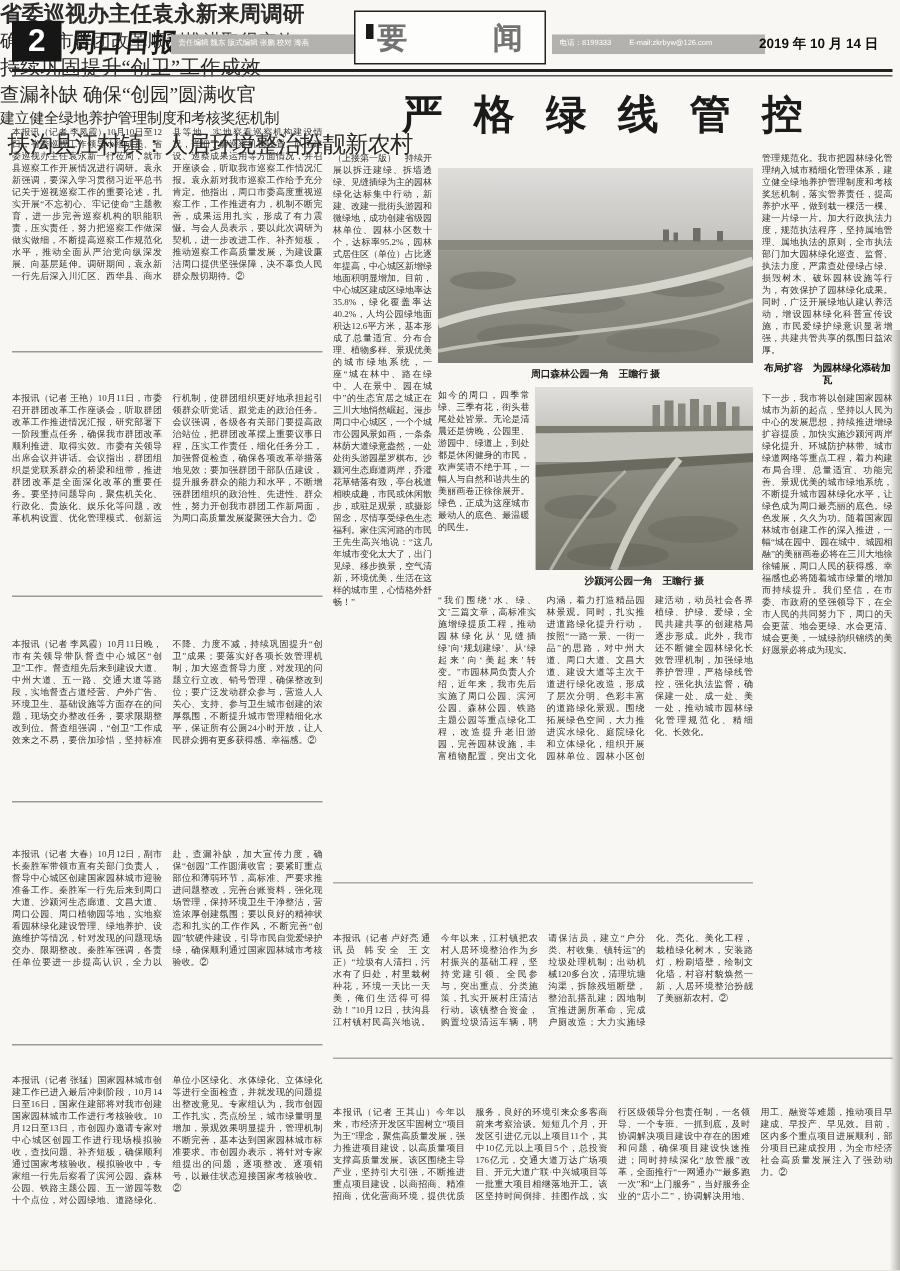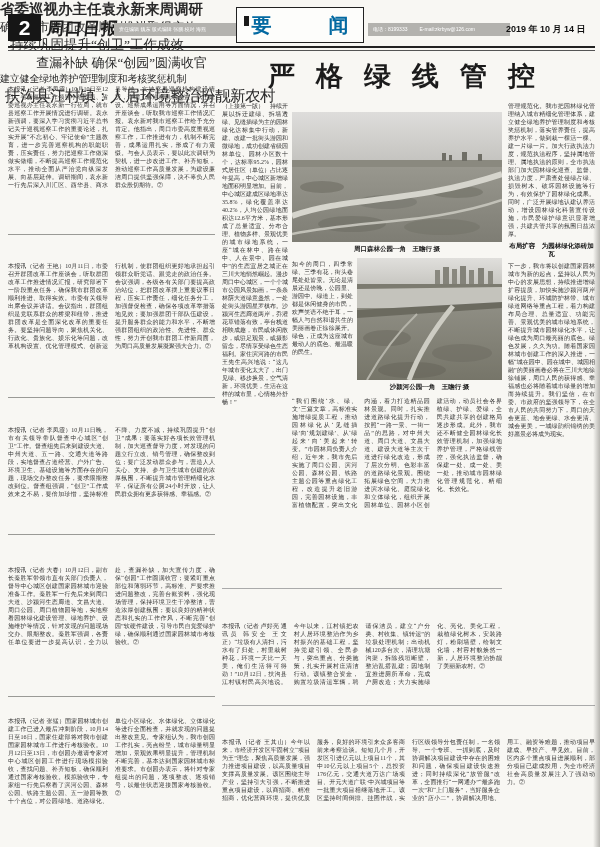--- a/index.html
+++ b/index.html
@@ -10,21 +10,21 @@
           font-family:"Liberation Sans",sans-serif;font-weight:bold;font-size:21px;line-height:27px;text-align:center;}
   .masthead{position:absolute;left:47px;top:17px;font-weight:bold;font-size:17px;letter-spacing:1px;
             transform:skewX(-6deg);color:#1c1c1c;}
   .bar{position:absolute;top:23px;height:13px;background:#b3b2ae;color:#fff;font-size:5px;
        line-height:13px;font-family:"Liberation Sans",sans-serif;white-space:nowrap;overflow:hidden;padding:0 5px;}
   .bar-left{left:114px;width:112px;}
   .bar-right{left:368px;width:132px;display:flex;gap:12px;}
   .secbox{position:absolute;left:236px;top:7px;width:126px;height:34px;border:1.3px solid #222;background:#fdfdfb;
           display:flex;align-items:center;justify-content:center;}
   .secbox .seal{position:absolute;left:7px;top:8px;width:5px;height:10px;background:#1a1a1a;}
-  .sectitle{font-size:20px;font-weight:bold;letter-spacing:26px;margin-right:-26px;color:#0369a1;}
+  .sectitle{font-size:20px;font-weight:bold;letter-spacing:26px;margin-right:-26px;color:#737373;}
   .date{position:absolute;left:506px;top:23px;width:90px;font-size:9px;font-weight:bold;color:#111;
         font-family:"Liberation Sans",sans-serif;white-space:nowrap;}
   .hdr-rule1{position:absolute;left:8px;right:5px;top:46px;height:2px;background:#222;}
   .hdr-rule2{position:absolute;left:8px;right:5px;top:50px;height:1px;background:#555;}
   .body-t{position:absolute;overflow:hidden;font-size:6px;line-height:8px;text-align:justify;color:#333;}
   .body-t > div{column-gap:7px;height:100%;}
   .c2 > div{column-count:2;}
   .c3 > div{column-count:3;}
   .c4 > div{column-count:4;}
   .sep{position:absolute;height:1px;background:#9a9a96;}
@@ -64,27 +64,27 @@
     <div>本报讯（记者 李凤霞）10月10日至12日，省委巡视工作领导小组成员、省委巡视办主任袁永新一行莅周，就市县巡察工作开展情况进行调研。袁永新强调，要深入学习贯彻习近平总书记关于巡视巡察工作的重要论述，扎实开展“不忘初心、牢记使命”主题教育，进一步完善巡察机构的职能职责，压实责任，努力把巡察工作做深做实做细，不断提高巡察工作规范化水平，推动全面从严治党向纵深发展、向基层延伸。调研期间，袁永新一行先后深入川汇区、西华县、商水县等地，实地察看巡察机构建设情况，详细了解巡察机构设置、队伍建设、巡察成果运用等方面情况，并召开座谈会，听取我市巡察工作情况汇报。袁永新对我市巡察工作给予充分肯定。他指出，周口市委高度重视巡察工作，工作推进有力，机制不断完善，成果运用扎实，形成了有力震慑。与会人员表示，要以此次调研为契机，进一步改进工作、补齐短板，推动巡察工作高质量发展，为建设廉洁周口提供坚强保障，决不辜负人民群众殷切期待。②</div>
   </div>
   <div class="sep" style="left:8px;top:234px;width:207px;"></div>
 
   <div class="heavy" style="left:8px;top:241px;width:207px;font-size:12.3px;">确保我市群团改革顺利推进取得实效</div>
   <div class="body-t c2" style="left:8px;top:262px;width:207px;height:131px;">
     <div>本报讯（记者 王艳）10月11日，市委召开群团改革工作座谈会，听取群团改革工作推进情况汇报，研究部署下一阶段重点任务，确保我市群团改革顺利推进、取得实效。市委有关领导出席会议并讲话。会议指出，群团组织是党联系群众的桥梁和纽带，推进群团改革是全面深化改革的重要任务。要坚持问题导向，聚焦机关化、行政化、贵族化、娱乐化等问题，改革机构设置、优化管理模式、创新运行机制，使群团组织更好地承担起引领群众听党话、跟党走的政治任务。会议强调，各级各有关部门要提高政治站位，把群团改革摆上重要议事日程，压实工作责任，细化任务分工，加强督促检查，确保各项改革举措落地见效；要加强群团干部队伍建设，提升服务群众的能力和水平，不断增强群团组织的政治性、先进性、群众性，努力开创我市群团工作新局面，为周口高质量发展凝聚强大合力。②</div>
   </div>
   <div class="sep" style="left:8px;top:397px;width:207px;"></div>
 
-  <div class="heavy" style="left:8px;top:403px;width:207px;font-size:13.5px;padding-left:10px;">持续巩固提升“创卫”工作成效</div>
+  <div class="heavy" style="left:8px;top:403px;width:207px;font-size:13.5px;">持续巩固提升“创卫”工作成效</div>
   <div class="body-t c2" style="left:8px;top:426px;width:207px;height:105px;">
     <div>本报讯（记者 李凤霞）10月11日晚，市有关领导带队督查中心城区“创卫”工作。督查组先后来到建设大道、中州大道、五一路、交通大道等路段，实地督查占道经营、户外广告、环境卫生、基础设施等方面存在的问题，现场交办整改任务，要求限期整改到位。督查组强调，“创卫”工作成效来之不易，要倍加珍惜，坚持标准不降、力度不减，持续巩固提升“创卫”成果；要落实好各项长效管理机制，加大巡查督导力度，对发现的问题立行立改、销号管理，确保整改到位；要广泛发动群众参与，营造人人关心、支持、参与卫生城市创建的浓厚氛围，不断提升城市管理精细化水平，保证所有公厕24小时开放，让人民群众拥有更多获得感、幸福感。②</div>
   </div>
   <div class="sep" style="left:8px;top:534px;width:207px;"></div>
 
-  <div class="heavy" style="left:8px;top:541px;width:207px;font-size:13px;text-align:right;">查漏补缺  确保“创园”圆满收官</div>
+  <div class="heavy" style="left:8px;top:541px;width:207px;font-size:13px;">查漏补缺  确保“创园”圆满收官</div>
   <div class="body-t c2" style="left:8px;top:566px;width:207px;height:126px;">
     <div>本报讯（记者 大春）10月12日，副市长秦胜军带领市直有关部门负责人，督导中心城区创建国家园林城市迎验准备工作。秦胜军一行先后来到周口大道、沙颍河生态廊道、文昌大道、周口公园、周口植物园等地，实地察看园林绿化建设管理、绿地养护、设施维护等情况，针对发现的问题现场交办、限期整改。秦胜军强调，各责任单位要进一步提高认识，全力以赴，查漏补缺，加大宣传力度，确保“创园”工作圆满收官；要紧盯重点部位和薄弱环节，高标准、严要求推进问题整改，完善台账资料，强化现场管理，保持环境卫生干净整洁，营造浓厚创建氛围；要以良好的精神状态和扎实的工作作风，不断完善“创园”软硬件建设，引导市民自觉爱绿护绿，确保顺利通过国家园林城市考核验收。②</div>
   </div>
   <div class="sep" style="left:8px;top:696px;width:207px;"></div>
 
   <div class="heavy" style="left:8px;top:701px;width:207px;font-size:10px;letter-spacing:-0.2px;">建立健全绿地养护管理制度和考核奖惩机制</div>
   <div class="body-t c2" style="left:8px;top:717px;width:207px;height:128px;">
     <div>本报讯（记者 张猛）国家园林城市创建工作已进入最后冲刺阶段，10月14日至16日，国家住建部将对我市创建国家园林城市工作进行考核验收。10月12日至13日，市创园办邀请专家对中心城区创园工作进行现场模拟验收，查找问题、补齐短板，确保顺利通过国家考核验收。模拟验收中，专家组一行先后察看了滨河公园、森林公园、铁路主题公园、五一游园等数十个点位，对公园绿地、道路绿化、单位小区绿化、水体绿化、立体绿化等进行全面检查，并就发现的问题提出整改意见。专家组认为，我市创园工作扎实，亮点纷呈，城市绿量明显增加，景观效果明显提升，管理机制不断完善，基本达到国家园林城市标准要求。市创园办表示，将针对专家组提出的问题，逐项整改、逐项销号，以最佳状态迎接国家考核验收。②</div>
   </div>
 

